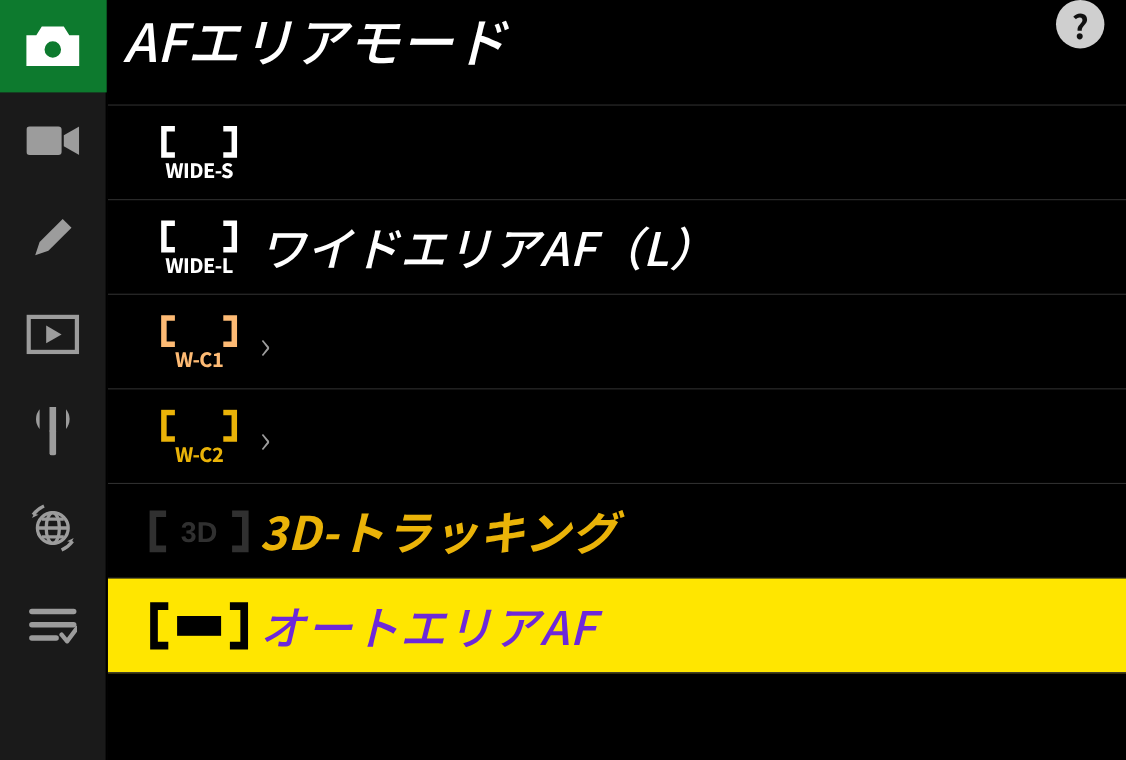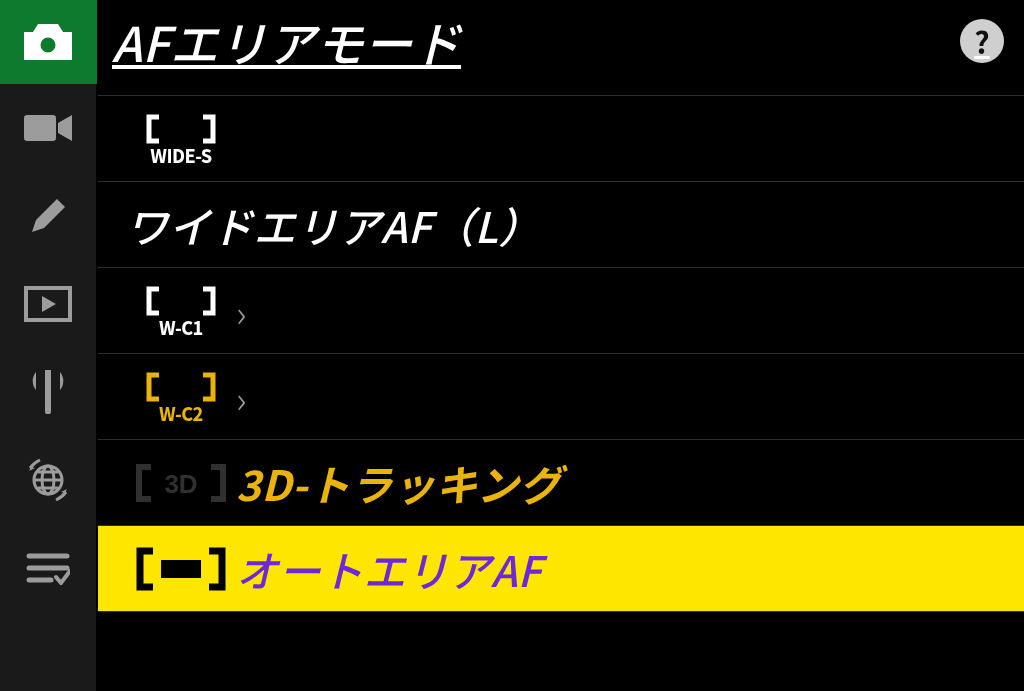--- a/index.html
+++ b/index.html
@@ -41,24 +41,23 @@
     flex: 1;
     height: 100%;
     background: #000;
     display: flex;
     flex-direction: column;
   }
 
   .header {
     height: 84px;
     display: flex;
-    align-items: center;
+    align-items: flex-start;
     padding: 0 14px 0 14px;
     border-bottom: 2px solid #000;
-    text-decoration: underline;
   }
   .header-title {
     font-size: 48px;
     font-weight: 500;
     font-style: italic;
     letter-spacing: 0.5px;
     flex: 1;
   }
   .help-btn {
     width: 44px; height: 44px;
@@ -206,26 +205,35 @@
           <svg width="72" height="30" viewBox="0 0 72 30" fill="none" stroke="currentColor" stroke-width="5">
             <path d="M14 3 h-10 v24 h10"></path>
               <path d="M58 3 h10 v24 h-10"></path>
           </svg>
           <div class="sub">WIDE-S</div>
         </div>
       </div>
     </div>
 
     <div class="row">
+      <div class="row-icon">
+        <div class="af-icon-wrap" style="color:#fff">
+          <svg width="72" height="30" viewBox="0 0 72 30" fill="none" stroke="currentColor" stroke-width="5">
+            <path d="M14 3 h-10 v24 h10"></path>
+              <path d="M58 3 h10 v24 h-10"></path>
+          </svg>
+          <div class="sub">WIDE-L</div>
+        </div>
+      </div>
       <div class="row-label">ワイドエリアAF（L）</div>
     </div>
 
     <div class="row">
       <div class="row-icon">
-        <div class="af-icon-wrap" style="color:#ffffff">
+        <div class="af-icon-wrap" style="color:#fdba74">
           <svg width="72" height="30" viewBox="0 0 72 30" fill="none" stroke="currentColor" stroke-width="5">
             <path d="M14 3 h-10 v24 h10"></path>
               <path d="M58 3 h10 v24 h-10"></path>
           </svg>
           <div class="sub">W-C1</div>
         </div>
       </div>
       <div class="row-chevron">›</div>
     </div>
 

